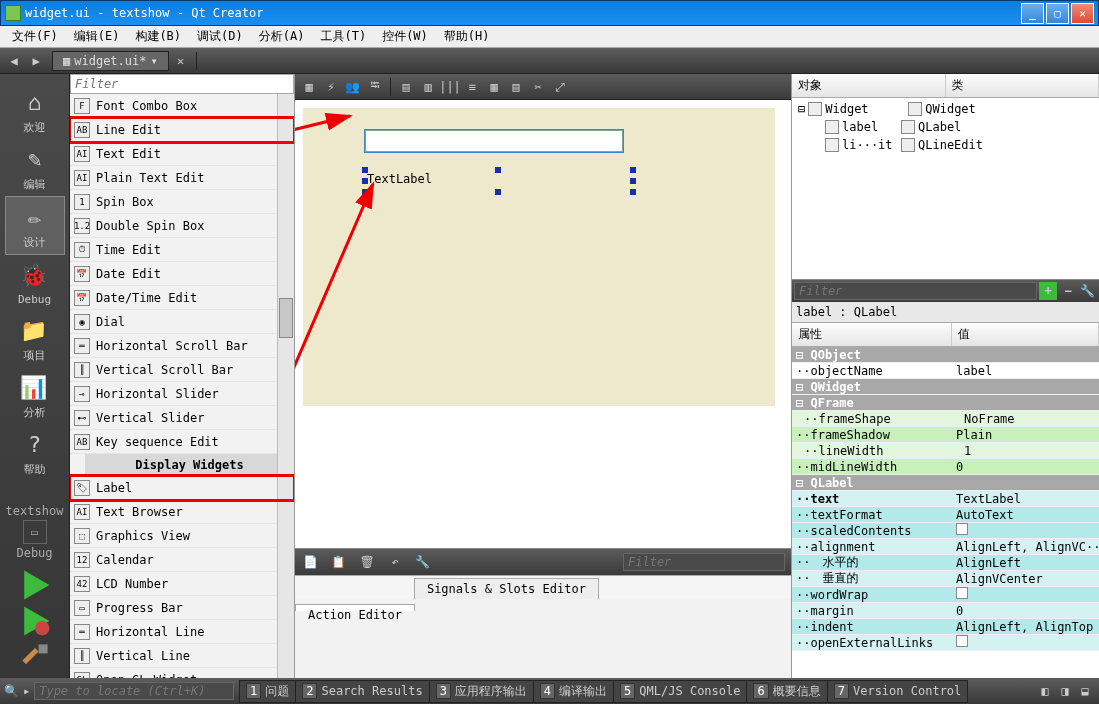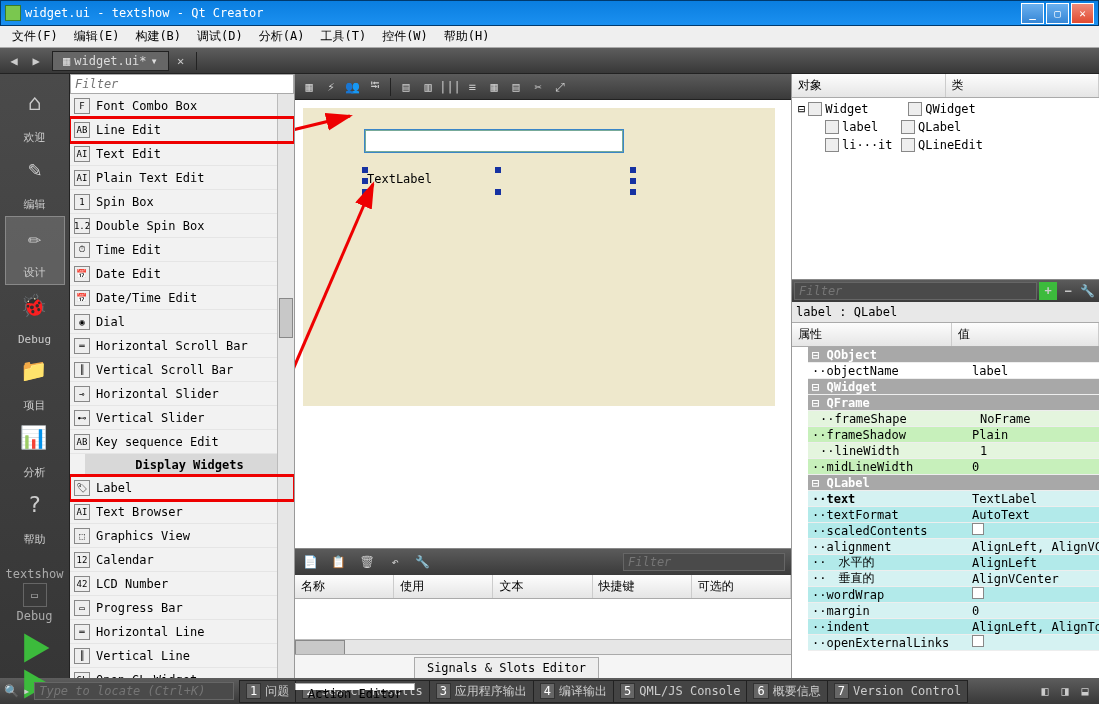--- a/index.html
+++ b/index.html
@@ -23,21 +23,21 @@
 .dtab { background:#666;color:#ddd;padding:2px 10px;border:1px solid #222;display:flex;align-items:center;gap:4px;}
 
 
 .main { display:flex; height: 604px; }
 
 
 .modebar { width: 70px; background: linear-gradient(#4a4a4a,#363636); border-right:1px solid #222; display:flex; flex-direction:column; align-items:center; padding-top:8px; gap:6px; }
 .modeitem { width:60px; display:flex; flex-direction:column; align-items:center; color:#ccc; padding:4px 0; }
 .modeitem.sel { background: rgba(255,255,255,0.15); border:1px solid #888;}
 .modeicon { width:32px; height:32px; display:flex;align-items:center;justify-content:center; font-size:22px;}
-.modelabel { margin-top:12px; font-size:11px;}
+.modelabel { margin-top:2px; font-size:11px;}
 .modebar .spacer { flex:1; }
 .kits { width:56px; display:flex; flex-direction:column; align-items:center; gap:2px; color:#aaa;padding:4px 0;}
 .runbtn { width:36px;height:30px;display:flex;align-items:center;justify-content:center;}
 
 
 .palette { width: 225px; background:#f2f2f2; border-right:1px solid #999; display:flex; flex-direction:column; }
 .pfilter { height:20px; }
 .pfilter input { width:100%; height:100%; font-style:italic; color:#777; padding:0 4px; border:1px solid #aaa; background:#fff; }
 .plist { flex:1; overflow:hidden; position:relative; }
 .pitem { height:24px; display:flex; align-items:center; padding-left:4px; border-bottom:1px solid #e5e5e5; }
@@ -72,21 +72,21 @@
 .oihdr { display:flex; background:linear-gradient(#fdfdfd,#e5e5e5); border-bottom:1px solid #aaa;}
 .oihdr span { flex:1; padding:3px 6px; border-right:1px solid #ccc;}
 .oibody { padding:2px;}
 .oirow { display:flex; align-items:center; height:18px;}
 .oirow .ind { display:inline-block; }
 .oirow .ico { width:14px;height:14px;border:1px solid #888;margin:0 3px;background:#eee;}
 .pfilter2 { display:flex; height:22px; align-items:center; background:linear-gradient(#5b5b5b,#3a3a3a);padding:0 2px;}
 .pfilter2 input { flex:1; height:18px;font-style:italic;color:#888;padding:0 4px;border:1px solid #666;background:#4a4a4a;}
 .pfilter2 .fbtn { width:18px;height:18px;margin-left:2px;display:flex;align-items:center;justify-content:center;color:#ccc;font-weight:bold;}
 .ppath { background:#e8e8e8; padding:3px 4px; border-bottom:1px solid #aaa;}
-.proptab { flex:1; overflow:hidden; background:#fff;margin-left:16px;}
+.proptab { flex:1; overflow:hidden; background:#fff;}
 .phdr { display:flex; background:linear-gradient(#fdfdfd,#e5e5e5); border-bottom:1px solid #aaa;}
 .phdr span { padding:3px 6px; border-right:1px solid #ccc;}
 .phdr .c1 { width:160px;} .phdr .c2 { flex:1;}
 .prow { display:flex; height:16px; align-items:center; border-bottom:1px solid #eee;}
 .prow .c1 { width:160px; padding-left:4px; overflow:hidden;white-space:nowrap;} 
 .prow .c2 { flex:1; padding-left:4px;overflow:hidden;white-space:nowrap;}
 .prow.sec { background:#a8a8a8; color:#fff; font-weight:bold;}
 .prow.g1 { background:#e4f5de;padding-left:8px;} .prow.g2 { background:#c7f0bb;}
 .prow.b1 { background:#d5f2f2;} .prow.b2 { background:#b2eaea;}
 .prow .chk { width:12px;height:12px;border:1px solid #888;background:#fff;display:inline-block;}
@@ -344,33 +344,20 @@
     </svg>
     <div class="action-area">
       <div class="atoolbar">
         <div class="tbtn">📄</div>
         <div class="tbtn">📋</div>
         <div class="tbtn">🗑</div>
         <div class="tbtn">↶</div>
         <div class="tbtn">🔧</div>
         <div style="flex:1"></div>
         <input placeholder="Filter" style="">
-      </div>
-      <div class="atable">
-        <div class="ath" id="ath">
-            <span>名称</span>
-            <span>使用</span>
-            <span>文本</span>
-            <span>快捷键</span>
-            <span>可选的</span>
-          </div>
-        <div style="height:40px;"></div>
-        <div style="height:16px;background:#e6e6e6;border-top:1px solid #bbb;position:relative;">
-          <div style="position:absolute;left:0;width:50px;top:0;bottom:0;background:#c8c8c8;border:1px solid #888;"></div>
-        </div>
       </div>
       <div class="atabs">
         <div class="atab sel">Action Editor</div>
         <div class="atab">Signals &amp; Slots Editor</div>
       </div>
     </div>
   </div>
 
   <div class="rightcol">
     <div class="objinspect">

